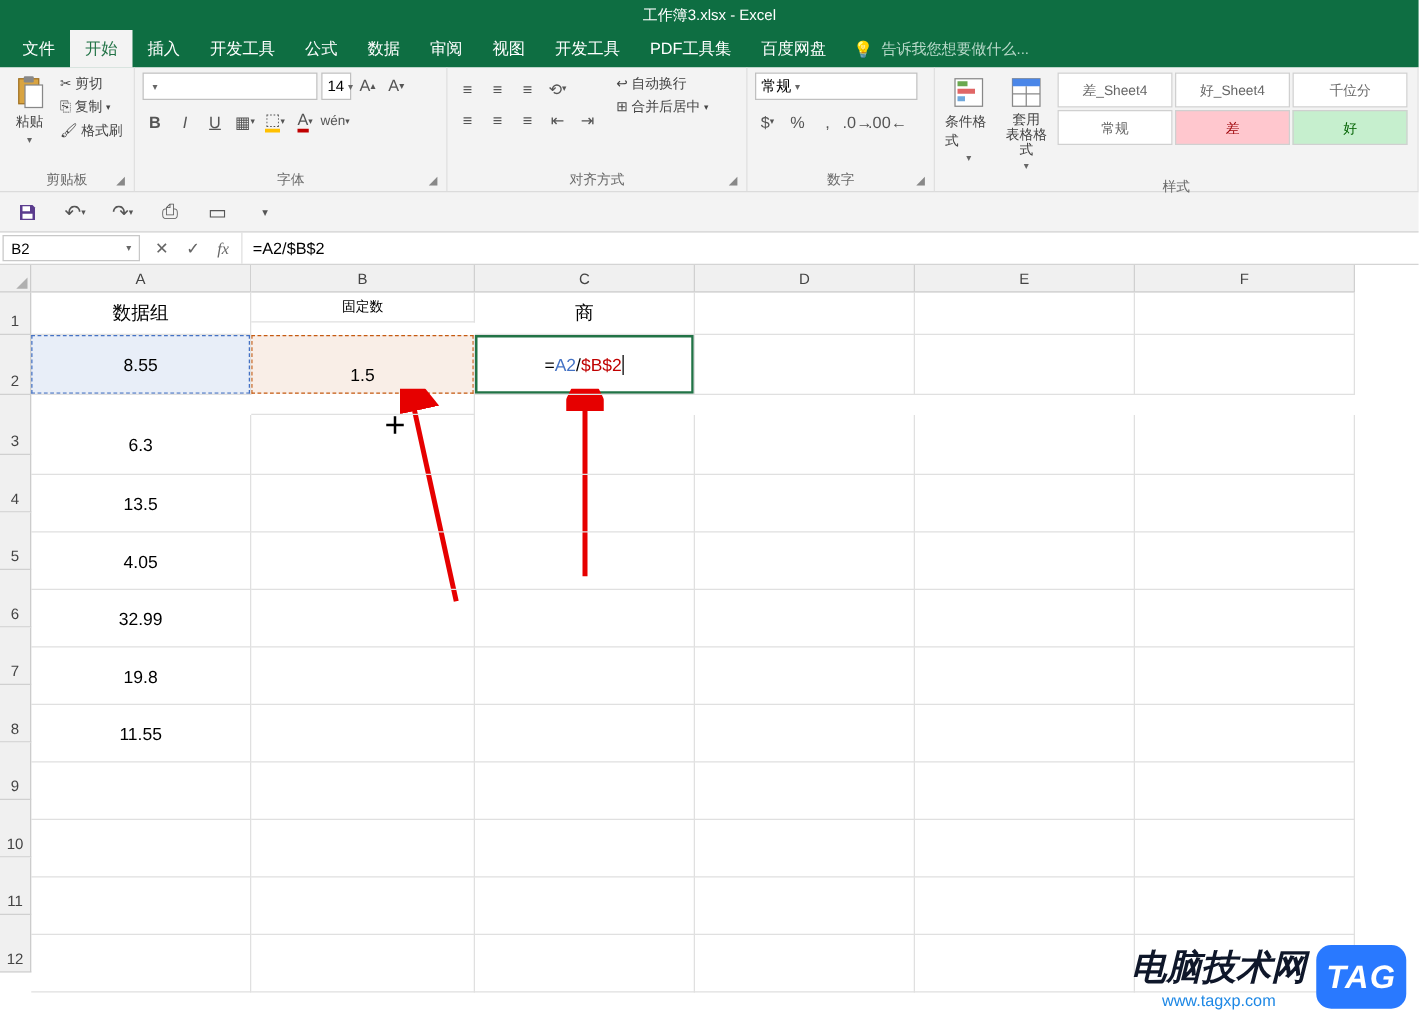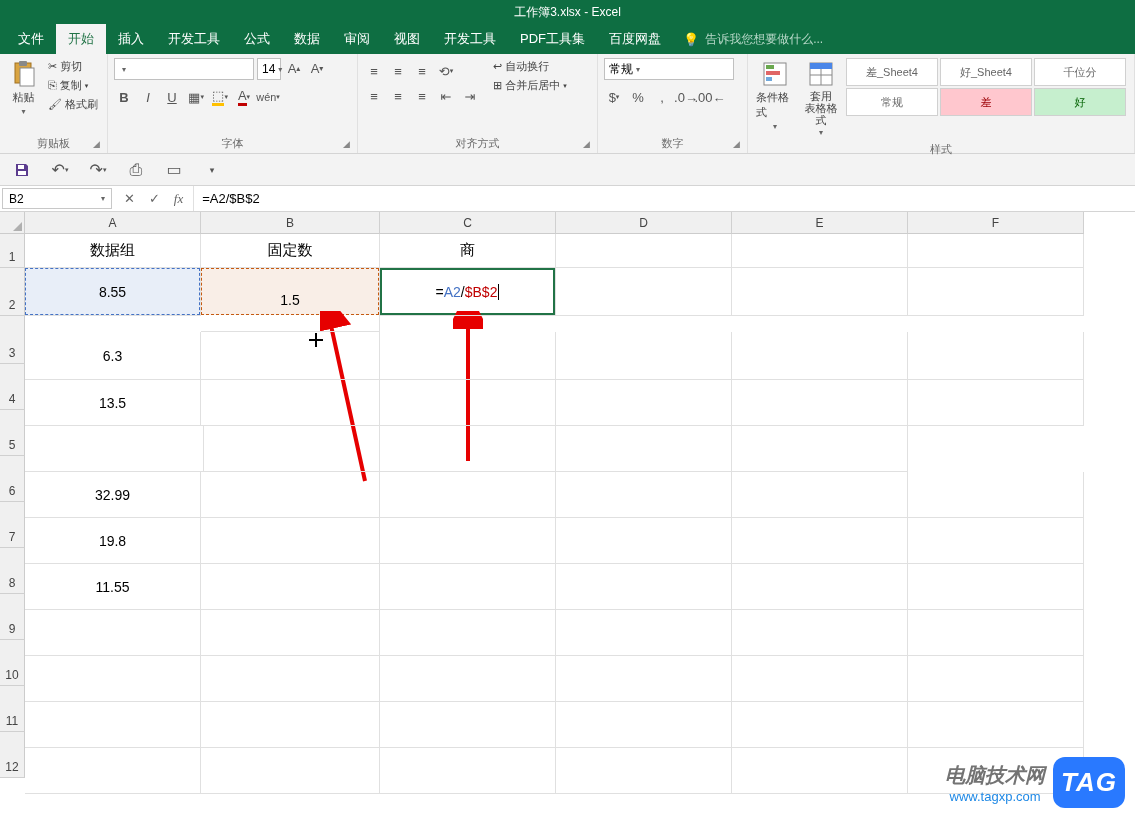--- a/index.html
+++ b/index.html
@@ -69,21 +69,21 @@
 .sel-b2 { position: absolute; border: 1px dashed #c55a11; background: rgba(197,90,17,0.10); pointer-events: none; }
 @keyframes march { to { background-position: 8px 0, -8px 100%, 0 -8px, 100% 8px; } }
 .sel-c2 { position: absolute; border: 2px solid #217346; pointer-events: none; }
 
 
 .arrow-svg { position: absolute; pointer-events: none; }
 
 
 .watermark { position: absolute; right: 10px; bottom: 10px; display: flex; align-items: center; gap: 8px; }
 .wm-text { text-align: center; }
-.wm-main { color: #737373; font-size: 20px; font-weight: bold; font-style: italic; text-align: right; }
+.wm-main { color: #0f172a; font-size: 28px; font-weight: bold; font-style: italic; text-align: right; }
 .wm-sub { color: #1e88e5; font-size: 13px; }
 .wm-badge { background: #2979ff; color: #fff; border-radius: 12px; padding: 10px 8px; font-size: 26px; font-weight: bold; font-style: italic; letter-spacing: 1px; }
 
 
 .cross-cursor { position: absolute; width: 14px; height: 14px; pointer-events: none; }
 .cross-cursor::before, .cross-cursor::after { content: ""; position: absolute; background: #000; }
 .cross-cursor::before { left: 6px; top: 0; width: 2px; height: 14px; }
 .cross-cursor::after { top: 6px; left: 0; height: 2px; width: 14px; }
 .cross-cursor .wh::before, .cross-cursor .wh::after { content: ""; position: absolute; background: #fff; }
 .cross-cursor .wh::before { left: 5px; top: -1px; width: 4px; height: 16px; z-index: -1; }
@@ -358,21 +358,21 @@
               <marker id="ah2" markerWidth="10" markerHeight="10" refX="2" refY="5" orient="auto">
             <path d="M0,0 L10,5 L0,10 z" fill="#e60000"></path>
               </marker>
             </defs>
           <line x1="15" y1="150" x2="15" y2="10" stroke="#e60000" stroke-width="4" marker-end="url(#ah2)"></line>
         </svg>
 
         <div class="cross-cursor" id="cross" style="left: 283.5px; top: 99px;"><span class="wh"></span></div>
       <div class="cell-row">
             <div class="cell" style="width: 176px; height: 34px; font-size: 15px;">数据组</div>
-            <div class="cell" style="width: 179px; height: 34px; font-size: 15px; font-family: Liberation Serif, serif;">固定数</div>
+            <div class="cell" style="width: 179px; height: 24px; font-size: 11px; font-family: Liberation Serif, serif;">固定数</div>
             <div class="cell" style="width: 176px; height: 34px; font-size: 15px;">商</div>
             <div class="cell" style="width: 176px; height: 34px;"></div>
             <div class="cell" style="width: 176px; height: 34px;"></div>
             <div class="cell" style="width: 176px; height: 34px;"></div>
           </div>
           <div class="cell-row">
             <div class="cell" style="width: 176px; height: 48px;">8.55</div>
             <div class="cell" style="width: 179px; height: 64px;">1.5</div>
             <div class="cell" style="width: 176px; height: 48px;">
               <span class="formula-cell-text">=<span class="p1">A2</span>/<span class="p2">$B$2</span></span>
@@ -392,20 +392,21 @@
           </div>
           <div class="cell-row">
             <div class="cell" style="width: 176px; height: 46px;">13.5</div>
             <div class="cell" style="width: 179px; height: 46px;"></div>
             <div class="cell" style="width: 176px; height: 46px;"></div>
             <div class="cell" style="width: 176px; height: 46px;"></div>
             <div class="cell" style="width: 176px; height: 46px;"></div>
             <div class="cell" style="width: 176px; height: 46px;"></div>
           </div>
           <div class="cell-row">
+            <div class="cell" style="width: 176px; height: 46px;">4.05</div>
             <div class="cell" style="width: 179px; height: 46px;"></div>
             <div class="cell" style="width: 176px; height: 46px;"></div>
             <div class="cell" style="width: 176px; height: 46px;"></div>
             <div class="cell" style="width: 176px; height: 46px;"></div>
             <div class="cell" style="width: 176px; height: 46px;"></div>
           </div>
           <div class="cell-row">
             <div class="cell" style="width: 176px; height: 46px;">32.99</div>
             <div class="cell" style="width: 179px; height: 46px;"></div>
             <div class="cell" style="width: 176px; height: 46px;"></div>

